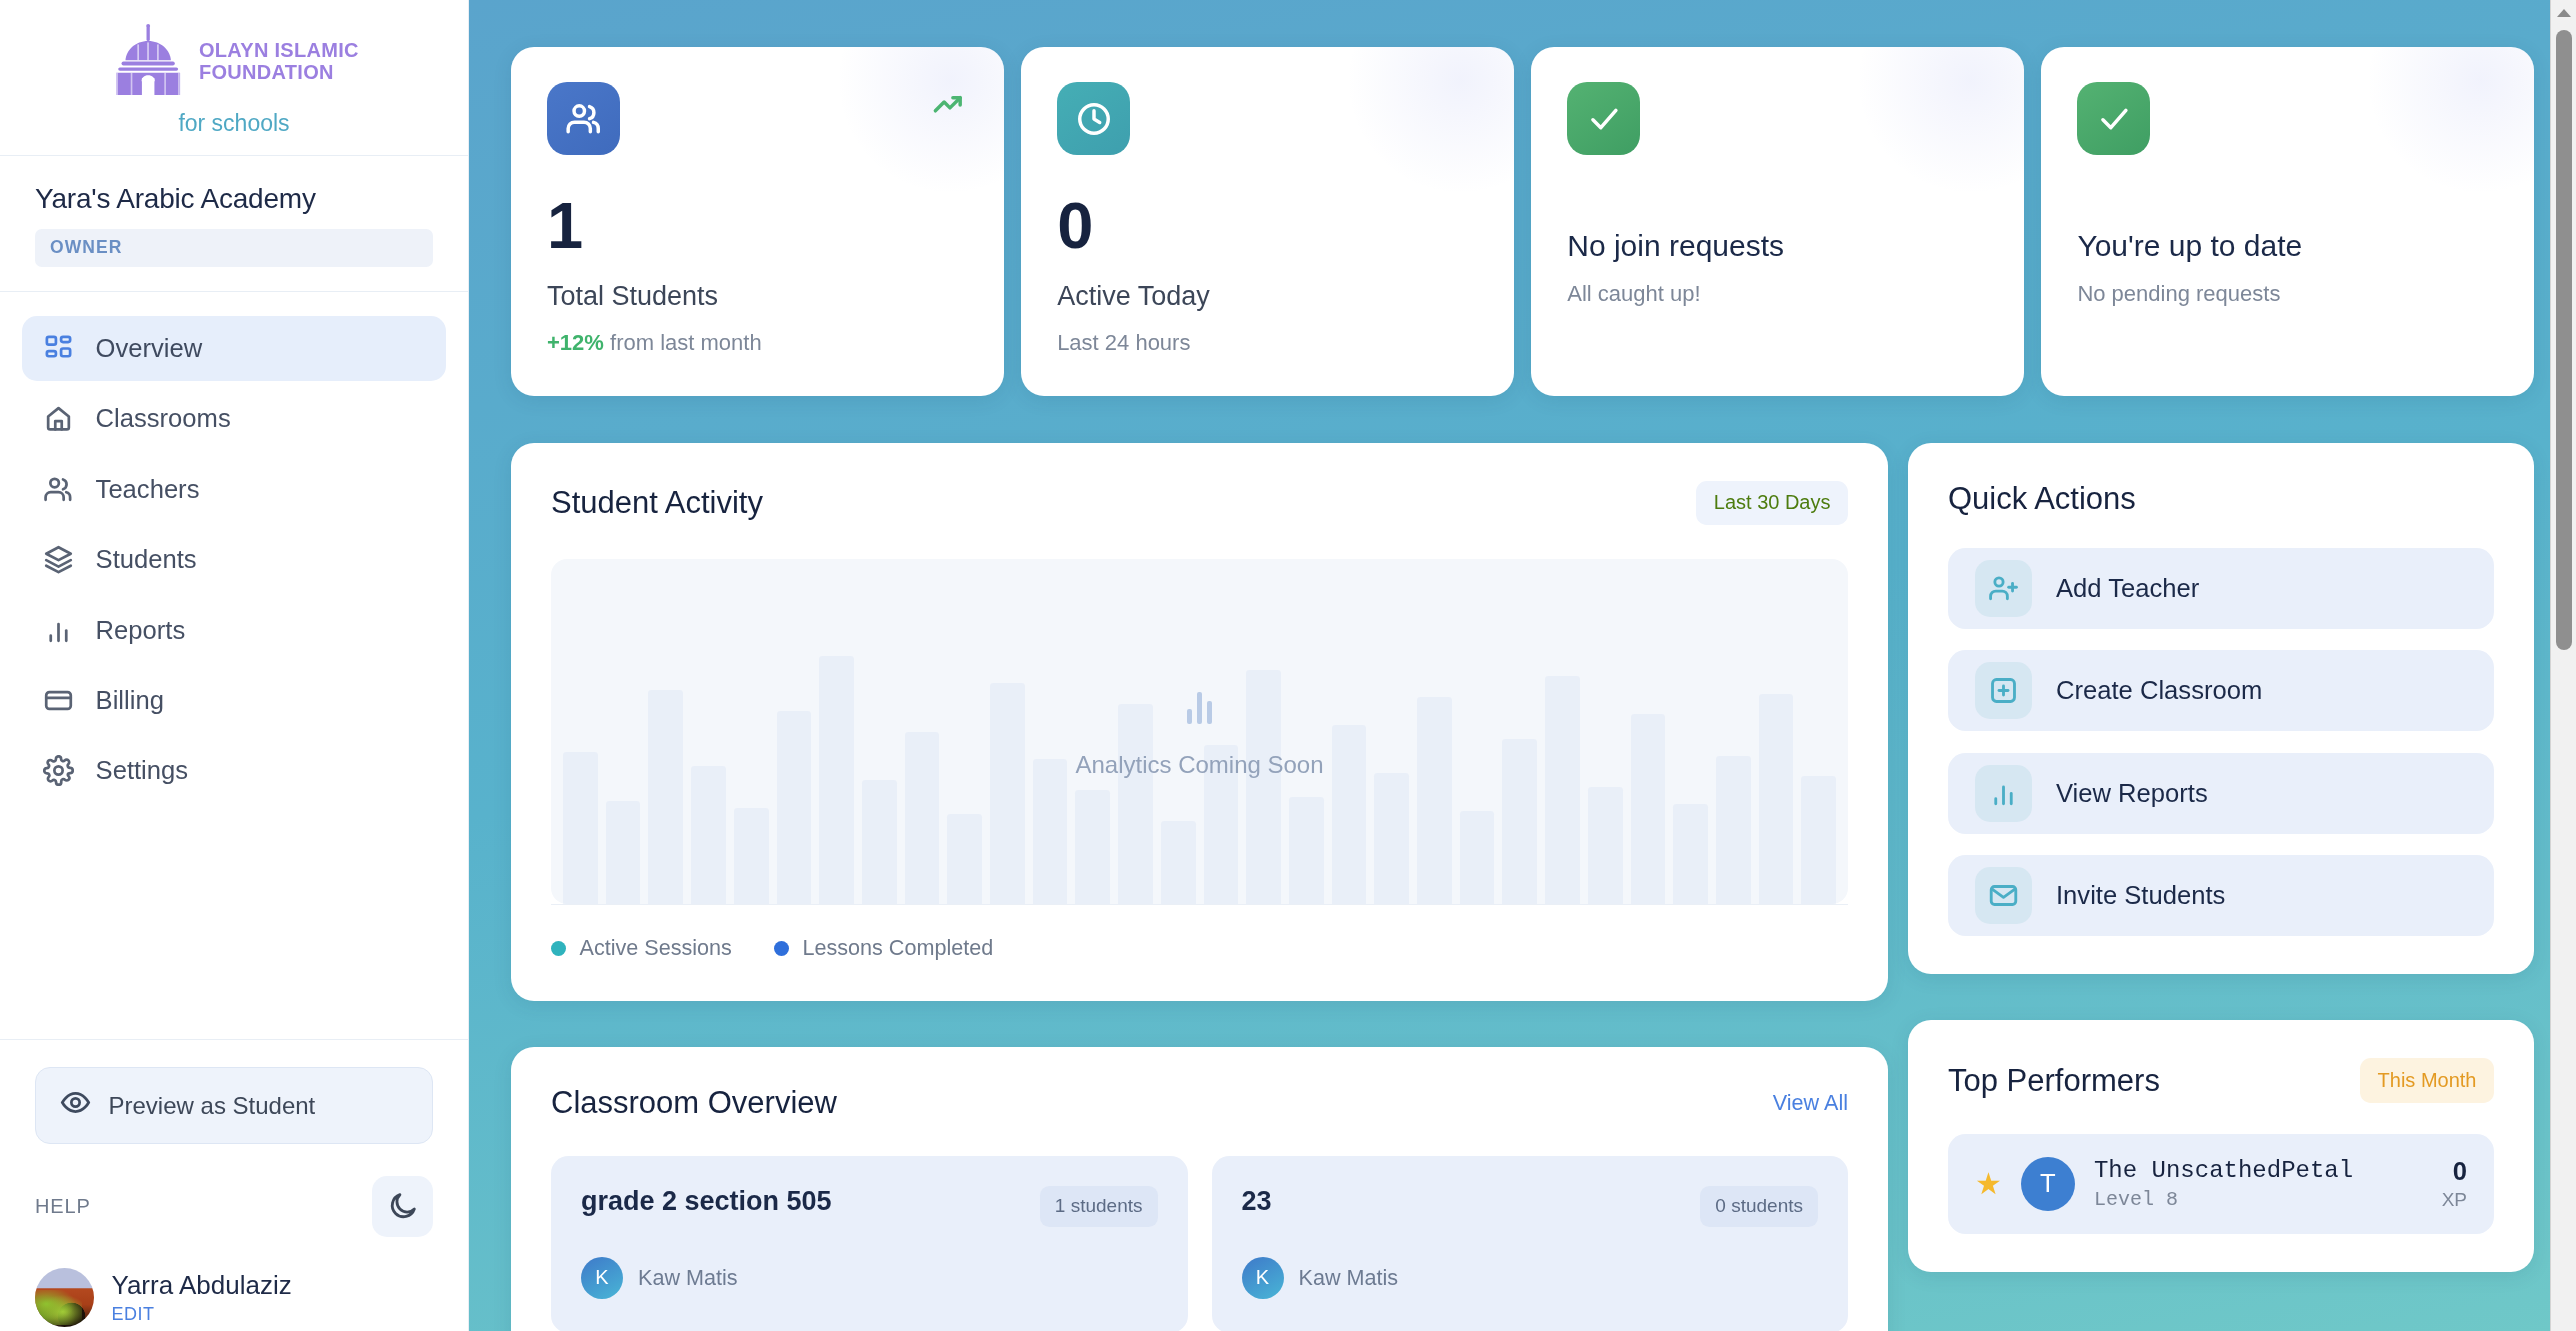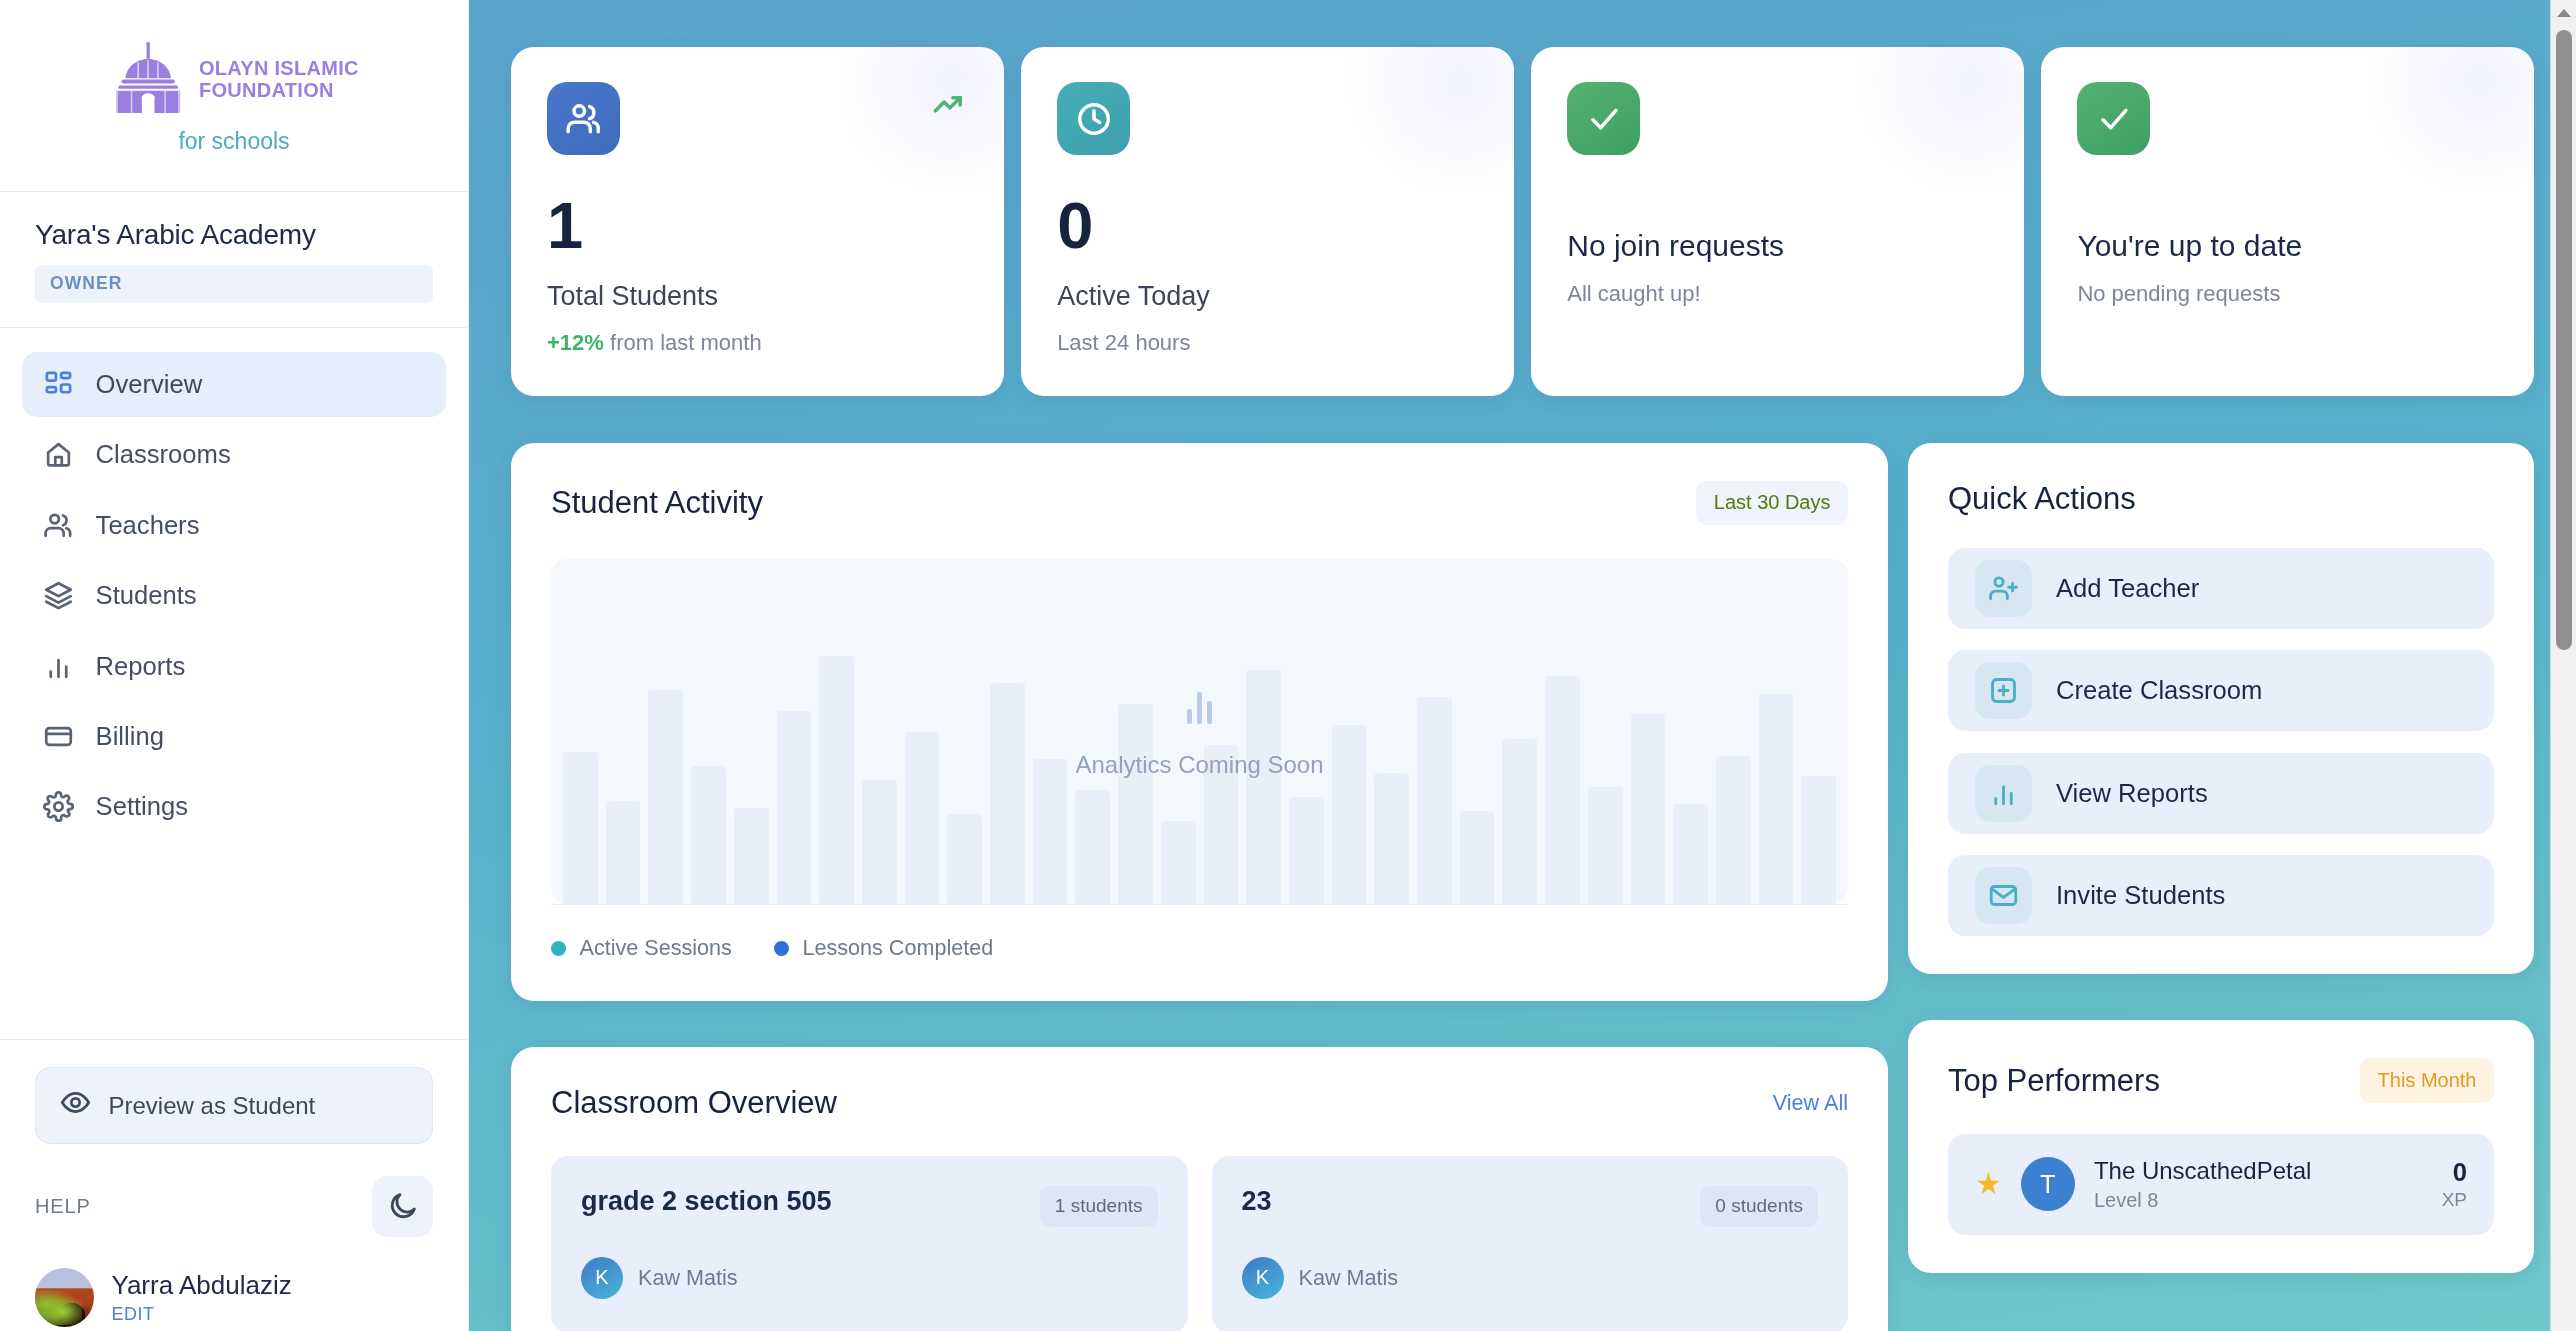--- a/index.html
+++ b/index.html
@@ -11,21 +11,21 @@
   }
   .app { display:flex; width:2576px; height:1331px; position:relative; }
 
   
   .sidebar {
     width:469px; height:1331px; background:#ffffff;
     border-right:1.3px solid #e8eef5;
     display:flex; flex-direction:column; flex:0 0 469px;
   }
   .logo-block {
-    height:192px; border-bottom:1.3px solid #e8eef5;
+    height:156px; border-bottom:1.3px solid #e8eef5;
     display:flex; flex-direction:column; align-items:center; justify-content:center;
     padding-top:6.7px;
   }
   .logo-row { display:flex; align-items:center; gap:10.8px; }
   .logo-mark { width:79px; height:75px; }
   .logo-words { display:flex; flex-direction:column; line-height:1.08; }
   .logo-words span {
     color:#9b7fe0; font-weight:700; font-size:20px; letter-spacing:0.3px;
   }
   .logo-sub { color:#4fa8c4; font-size:23px; margin-top:10.8px; font-weight:400; }
@@ -186,21 +186,21 @@
   }
   .teach-name { font-size:21.6px; color:#6d7b92; }
 
   .tp-list { padding:31px 40px 38px 40px; }
   .tp-item { display:flex; align-items:center; gap:19px; background:#e9effa; border-radius:17.5px; padding:23px 27px; }
   .tp-star { font-size:30px; color:#f5b92d; line-height:1; }
   .tp-av {
     width:54px; height:54px; border-radius:50%; flex:0 0 54px; background:#3d7fd1;
     color:#fff; font-size:25.6px; display:flex; align-items:center; justify-content:center;
   }
-  .tp-info { flex:1 1 auto; min-width:0; }
+  .tp-info { flex:1 1 auto; min-width:0;font-family:Liberation Mono, monospace; }
   .tp-name { font-size:24px; color:#17233f; font-weight:400; white-space:nowrap; }
   .tp-level { font-size:20px; color:#7d8798; margin-top:4px; }
   .tp-xp { text-align:right; }
   .tp-xp-val { font-size:25.6px; color:#17233f; font-weight:700; }
   .tp-xp-unit { font-size:19px; color:#7d8798; margin-top:2.7px; }
 </style>
 </head>
 <body>
 
 <div class="app">

